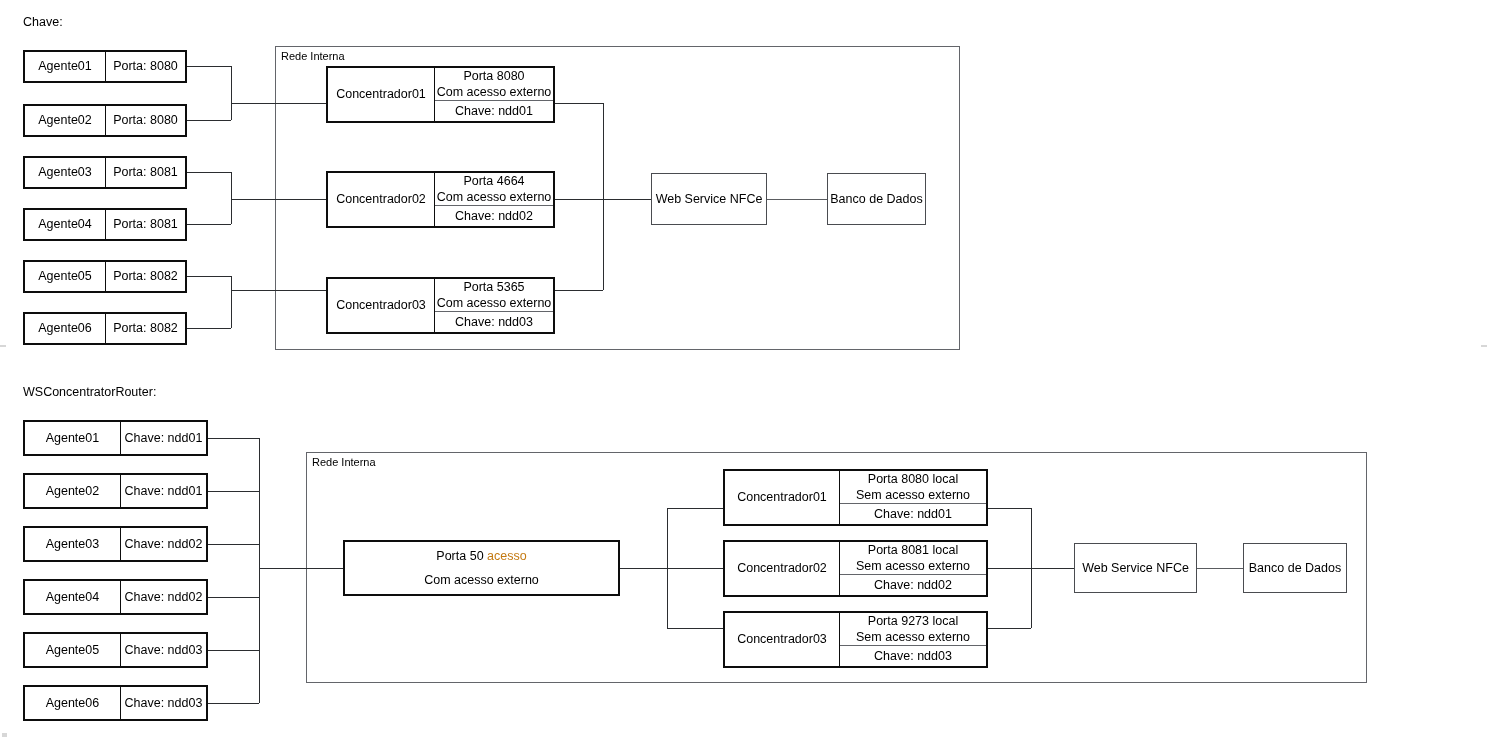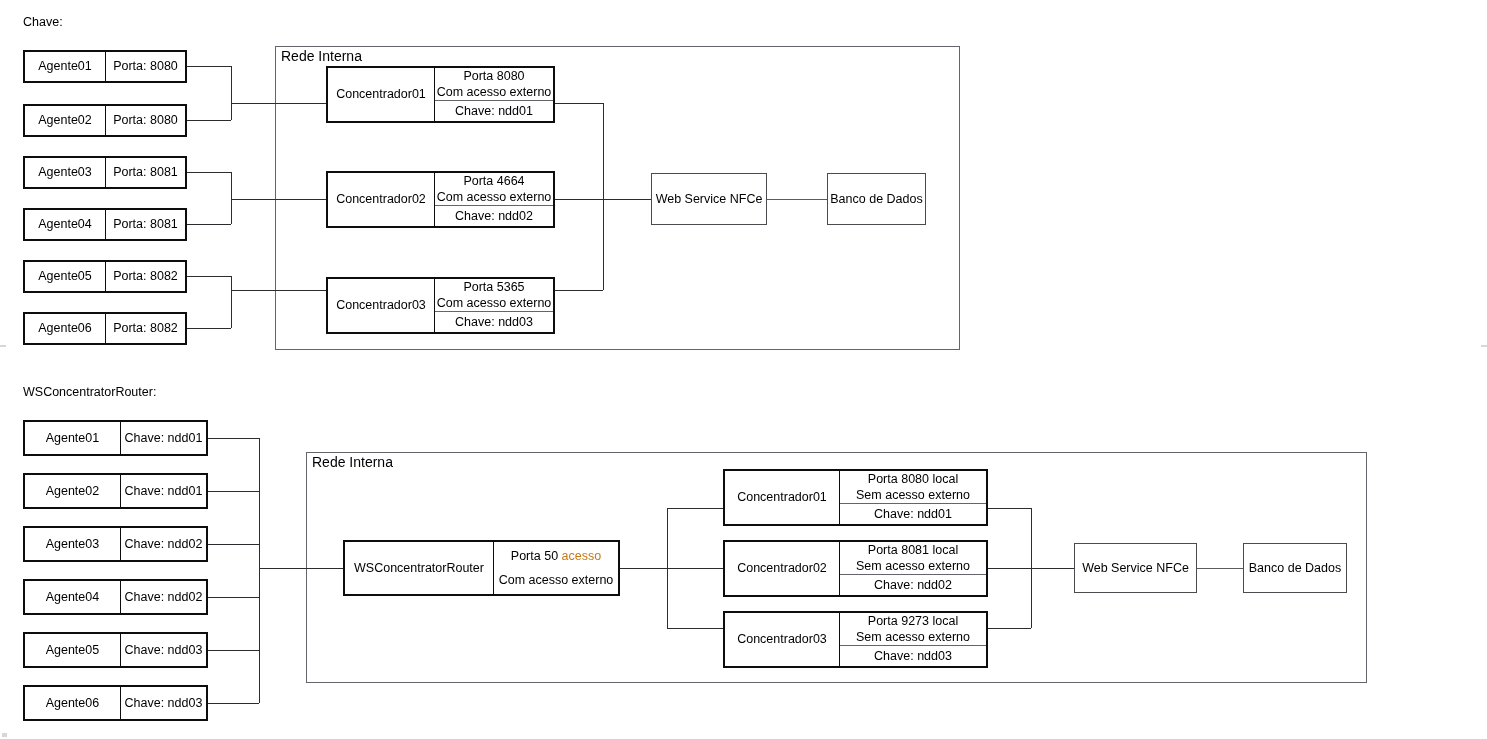--- a/index.html
+++ b/index.html
@@ -33,21 +33,21 @@
   .zone {
     position: absolute;
     border: 1.4px solid #63656a;
     background: transparent;
     box-sizing: border-box;
   }
   .zone-label {
     position: absolute;
     top: 2px;
     left: 5px;
-    font-size: 14px;
+    font-size: 11px;
     line-height: 15px;
     white-space: nowrap;
     color: #000;
     text-align: center;
   }
 
   
   .node {
     position: absolute;
     box-sizing: border-box;
@@ -329,21 +329,20 @@
   <div class="hline dark" style="left:208px; top:438px; width:51px;"></div>
   <div class="hline dark" style="left:208px; top:491px; width:51px;"></div>
   <div class="hline dark" style="left:208px; top:544px; width:51px;"></div>
   <div class="hline dark" style="left:208px; top:597px; width:51px;"></div>
   <div class="hline dark" style="left:208px; top:650px; width:51px;"></div>
   <div class="hline dark" style="left:208px; top:703px; width:51px;"></div>
   <div class="vline dark" style="left:259px; top:438px; height:265px;"></div>
   <div class="hline dark" style="left:259px; top:568px; width:84px;"></div>
 
   <div class="rnode" style="left:343px; top:540px; width:277px; height:56px;">
-    <div class="name" style="width:149px;">WSConcentratorRouter</div>
     <div class="detail">
       <div><span>Porta 50 </span><span class="accent">acesso</span></div>
       <div>Com acesso externo</div>
     </div>
   </div>
 
   <div class="hline dark" style="left:620px; top:568px; width:47px;"></div>
   <div class="vline dark" style="left:667px; top:508px; height:120px;"></div>
   <div class="hline dark" style="left:667px; top:508px; width:56px;"></div>
   <div class="hline dark" style="left:667px; top:568px; width:56px;"></div>

